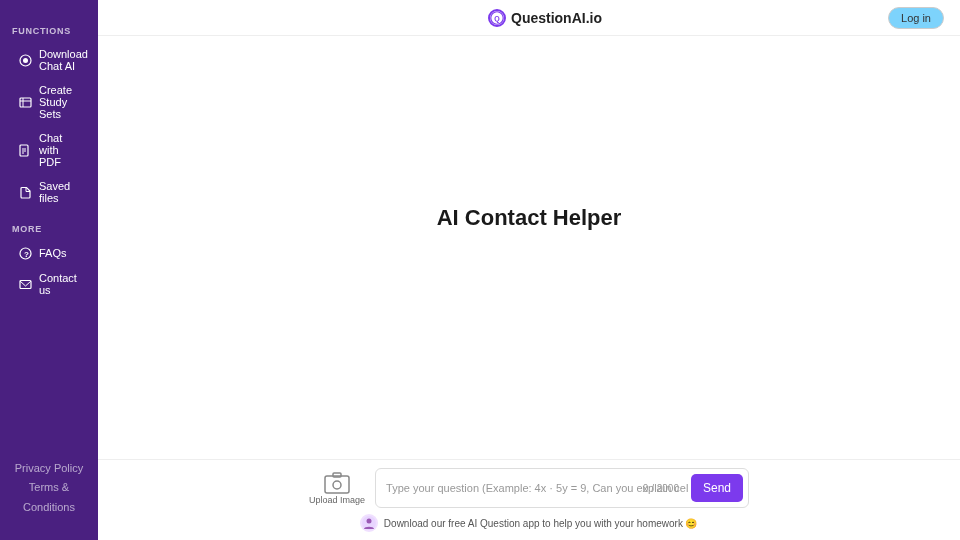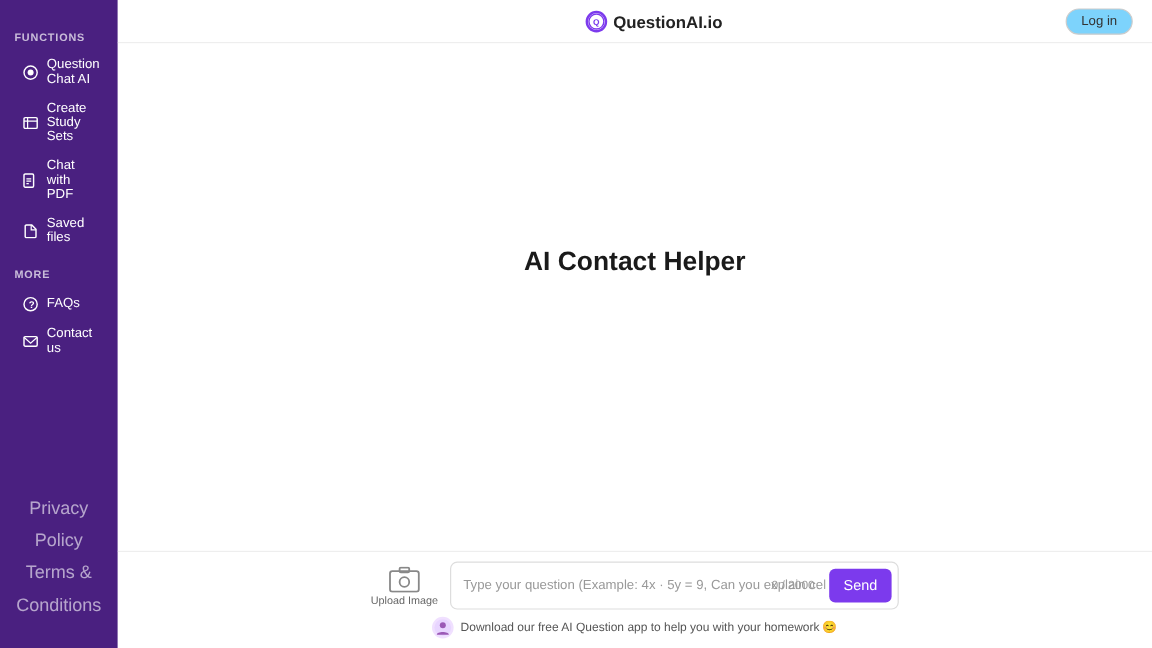--- a/index.html
+++ b/index.html
@@ -46,21 +46,21 @@
       width: 14px;
       height: 14px;
       flex-shrink: 0;
       display: flex;
       align-items: center;
       justify-content: center;
     }
     .sidebar-footer {
       margin-top: auto;
       padding: 10px 12px;
-      font-size: 15px;
+      font-size: 11px;
       color: rgba(255,255,255,0.6);
       text-align: center;
       line-height: 1.8;
     }
     .sidebar-footer a {
       color: rgba(255,255,255,0.6);
       text-decoration: none;
     }
 
     
@@ -235,21 +235,21 @@
 <aside class="sidebar">
   <div class="sidebar-section-label">FUNCTIONS</div>
 
   <div class="sidebar-item">
     <span class="sidebar-icon">
       <svg width="13" height="13" viewBox="0 0 13 13" fill="none">
         <circle cx="6.5" cy="6.5" r="5.5" stroke="white" stroke-width="1.2"></circle>
         <circle cx="6.5" cy="6.5" r="2.5" fill="white"></circle>
       </svg>
     </span>
-    <span>Question Chat AI</span>
+    <span>Download Chat AI</span>
   </div>
 
   <div class="sidebar-item">
     <span class="sidebar-icon">
       <svg width="13" height="13" viewBox="0 0 13 13" fill="none">
         <rect x="1" y="2" width="11" height="9" rx="1" stroke="white" stroke-width="1.2"></rect>
         <line x1="1" y1="5" x2="12" y2="5" stroke="white" stroke-width="1"></line>
         <line x1="4" y1="2" x2="4" y2="11" stroke="white" stroke-width="1"></line>
       </svg>
     </span>

